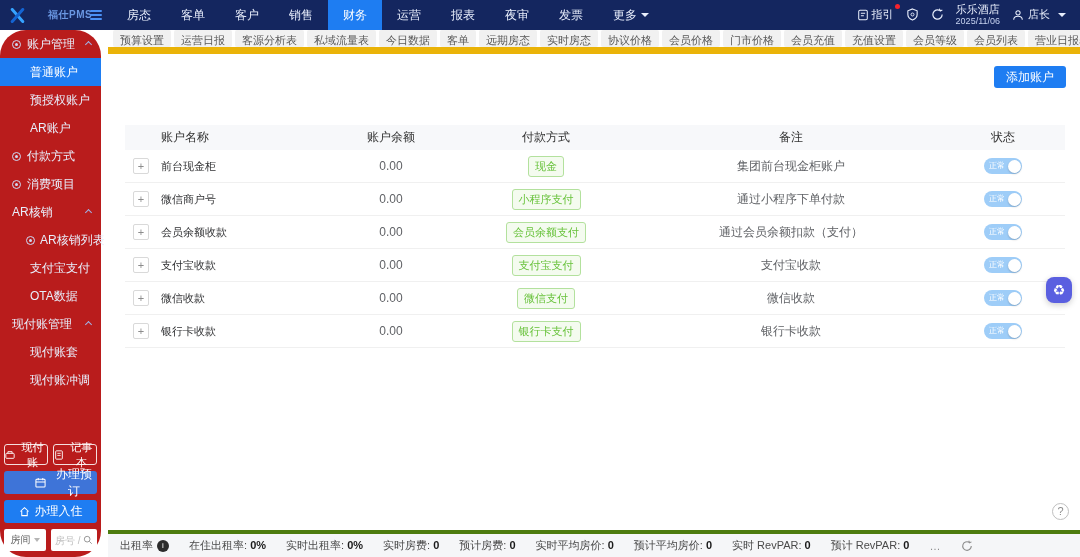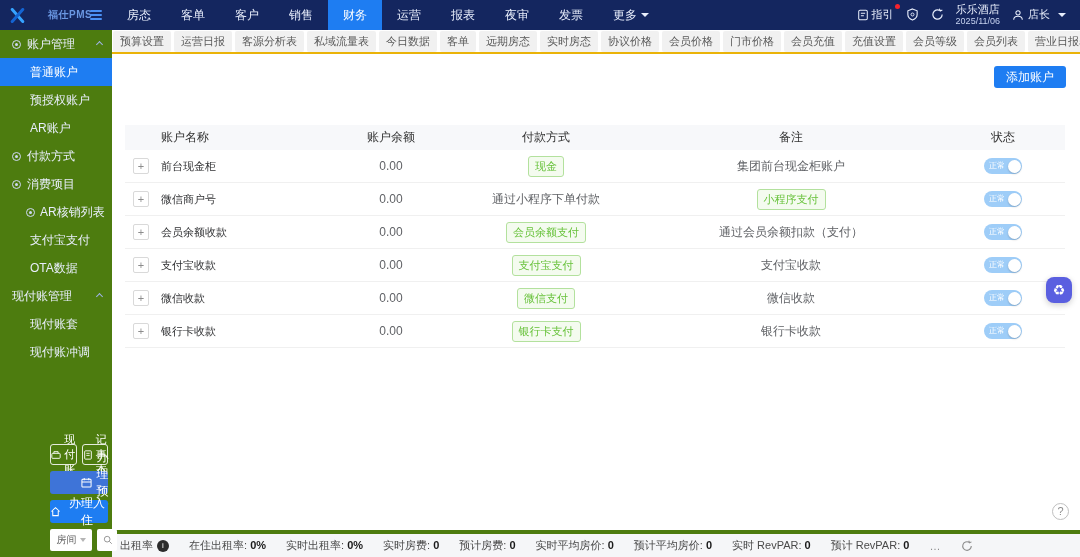--- a/index.html
+++ b/index.html
@@ -20,44 +20,44 @@
   .nav-right { margin-left:auto; display:flex; align-items:center; gap:12px; padding-right:14px; font-size:11px; }
   .guide { position:relative; display:flex; align-items:center; gap:3px; cursor:pointer; }
   .red-dot { position:absolute; top:-3px; right:-6px; width:5px; height:5px; border-radius:50%; background:#f5222d; }
   .hotel-block { text-align:center; line-height:1.2; }
   .hotel-name { font-size:11px; }
   .hotel-date { font-size:9px; color:#c6d2f0; }
   .user-block { display:flex; align-items:center; gap:4px; cursor:pointer; }
   .ic-btn { display:inline-flex; align-items:center; cursor:pointer; }
 
   
-  .sidebar { position:absolute; top:30px; left:0; width:112px; bottom:0; background:#4d7c0f; color:#e8eefb; z-index:4; }
+  .sidebar { position:absolute; top:30px; left:0; width:101px; bottom:0; background:#b91c1c; color:#e8eefb; z-index:4;border-radius:26px; }
   .s-item { height:28px; display:flex; align-items:center; font-size:12px; cursor:pointer; white-space:nowrap; }
   .s-item.section { padding-left:12px; gap:6px; }
   .s-item.sub { padding-left:30px; }
   .s-item.sub.withicon { padding-left:26px; gap:5px; }
   .s-item.active { background:#1e7df2; color:#fff; }
   .cdot { width:9px; height:9px; border:1px solid #cfd9f4; border-radius:50%; position:relative; flex:none; }
   .cdot::after { content:""; position:absolute; left:2px; top:2px; width:3px; height:3px; border-radius:50%; background:#cfd9f4; }
   .chev-up { margin-left:auto; margin-right:10px; width:5px; height:5px; border-left:1px solid #9fb3e8; border-top:1px solid #9fb3e8; transform:rotate(45deg); flex:none; }
-  .side-footer { position:absolute; left:0; right:0; bottom:6px; padding:0 4px; display:flex; flex-direction:column; gap:6px;margin-left:46px; }
+  .side-footer { position:absolute; left:0; right:0; bottom:6px; padding:0 4px; display:flex; flex-direction:column; gap:6px; }
   .sf-row { display:flex; gap:5px; }
   .sf-outline { flex:1; height:21px; border:1px solid rgba(255,255,255,.85); border-radius:3px; background:transparent; color:#fff; font-size:11px; display:flex; align-items:center; justify-content:center; gap:3px; cursor:pointer; }
   .sf-big { height:23px; border:none; border-radius:3px; color:#fff; font-size:12px; display:flex; align-items:center; justify-content:center; gap:5px; cursor:pointer; }
   .sf-booking { background:#3e74d8;padding-left:31px; }
   .sf-checkin { background:#1e7df2; }
   .room-select { width:42px; height:22px; background:#fff; border-radius:2px; color:#666; font-size:10px; display:flex; align-items:center; justify-content:center; gap:3px; cursor:pointer; flex:none; }
   .room-caret { width:0; height:0; border-left:3px solid transparent; border-right:3px solid transparent; border-top:4px solid #b5b5b5; }
   .search-box { flex:1; height:22px; background:#fff; border-radius:2px; display:flex; align-items:center; padding:0 4px; gap:2px; }
   .search-box input { border:none; outline:none; width:100%; font-size:10px; color:#333; font-family:inherit; }
   .search-box input::placeholder { color:#bfbfbf; }
 
   
   .main { position:absolute; left:108px; top:30px; right:0; bottom:0; background:#fff; }
-  .tabbar { height:24px; background:#fff; border-bottom:2px solid #eab308; display:flex; align-items:center; padding-left:5px; gap:3px; overflow:hidden; }
+  .tabbar { height:24px; background:#fff; border-bottom:7px solid #eab308; display:flex; padding-left:5px; gap:3px; overflow:hidden; }
   .tab { background:#f1f1f1; color:#595959; font-size:11px; padding:3px 7px; border-radius:2px; white-space:nowrap; cursor:pointer; flex:none; }
 
   .content { position:absolute; top:24px; left:0; right:0; bottom:27px; background:#fff; }
   .add-btn { position:absolute; top:12px; right:14px; height:22px; padding:0 12px; background:#1e7df2; color:#fff; border:none; border-radius:3px; font-size:12px; cursor:pointer; font-family:inherit; }
 
   .table { position:absolute; left:17px; right:15px; top:71px; }
   .t-grid { display:grid; grid-template-columns:36px 170px 120px 190px 300px 1fr; align-items:center; }
   .t-head { height:25px; background:#f7f8fa; color:#333; font-size:12px; }
   .t-row { height:33px; border-bottom:1px solid #f0f0f0; background:#fff; }
   .c-left { text-align:left; }
@@ -177,20 +177,24 @@
         <span>AR账户</span>
       </div>
       <div class="s-item section">
         <span class="cdot"></span>
         <span>付款方式</span>
       </div>
       <div class="s-item section">
         <span class="cdot"></span>
         <span>消费项目</span>
       </div>
+      <div class="s-item section">
+        <span>AR核销</span>
+        <span class="chev-up"></span>
+      </div>
       <div class="s-item sub withicon">
         <span class="cdot"></span>
         <span>AR核销列表</span>
       </div>
       <div class="s-item sub">
         <span>支付宝支付</span>
       </div>
       <div class="s-item sub">
         <span>OTA数据</span>
       </div>
@@ -305,22 +309,22 @@
           <span class="c-center"><span class="toggle">
                 <span class="t-label">正常</span>
                 <span class="t-knob"></span>
               </span></span>
         </div>
 
         <div class="t-grid t-row">
           <span><button class="expand-btn">+</button></span>
           <span class="c-left cell-name">微信商户号</span>
           <span class="c-center cell-balance">0.00</span>
+          <span class="c-center"><span class="tag">小程序支付</span></span>
           <span class="c-center cell-remark">通过小程序下单付款</span>
-          <span class="c-center"><span class="tag">小程序支付</span></span>
           <span class="c-center"><span class="toggle">
                 <span class="t-label">正常</span>
                 <span class="t-knob"></span>
               </span></span>
         </div>
 
         <div class="t-grid t-row">
           <span><button class="expand-btn">+</button></span>
           <span class="c-left cell-name">会员余额收款</span>
           <span class="c-center cell-balance">0.00</span>

